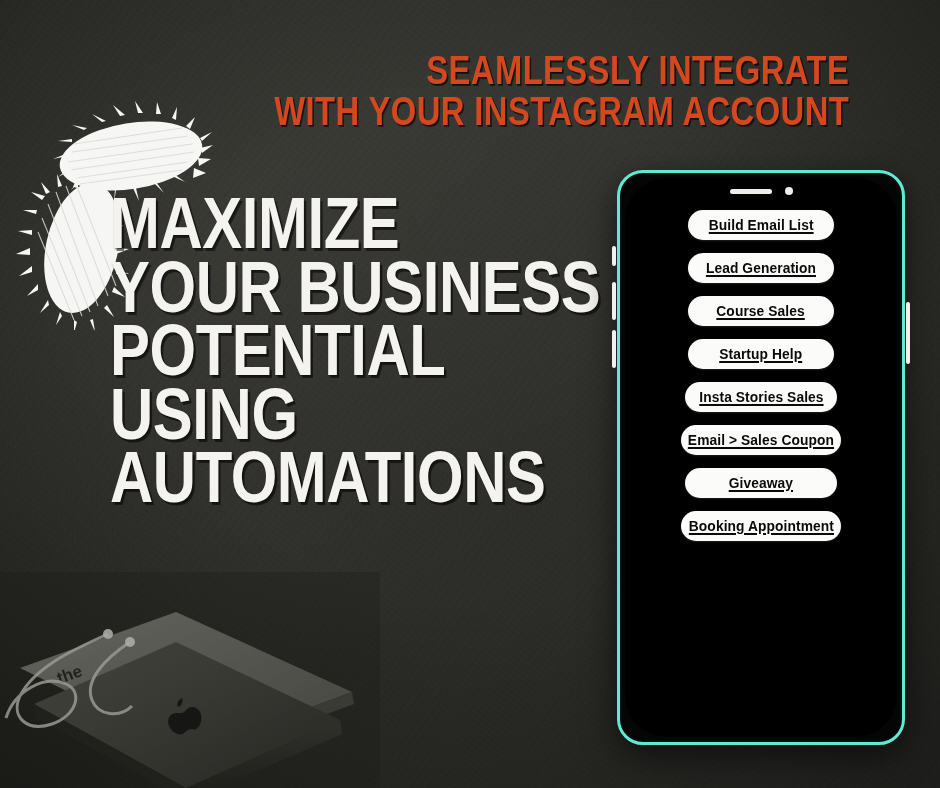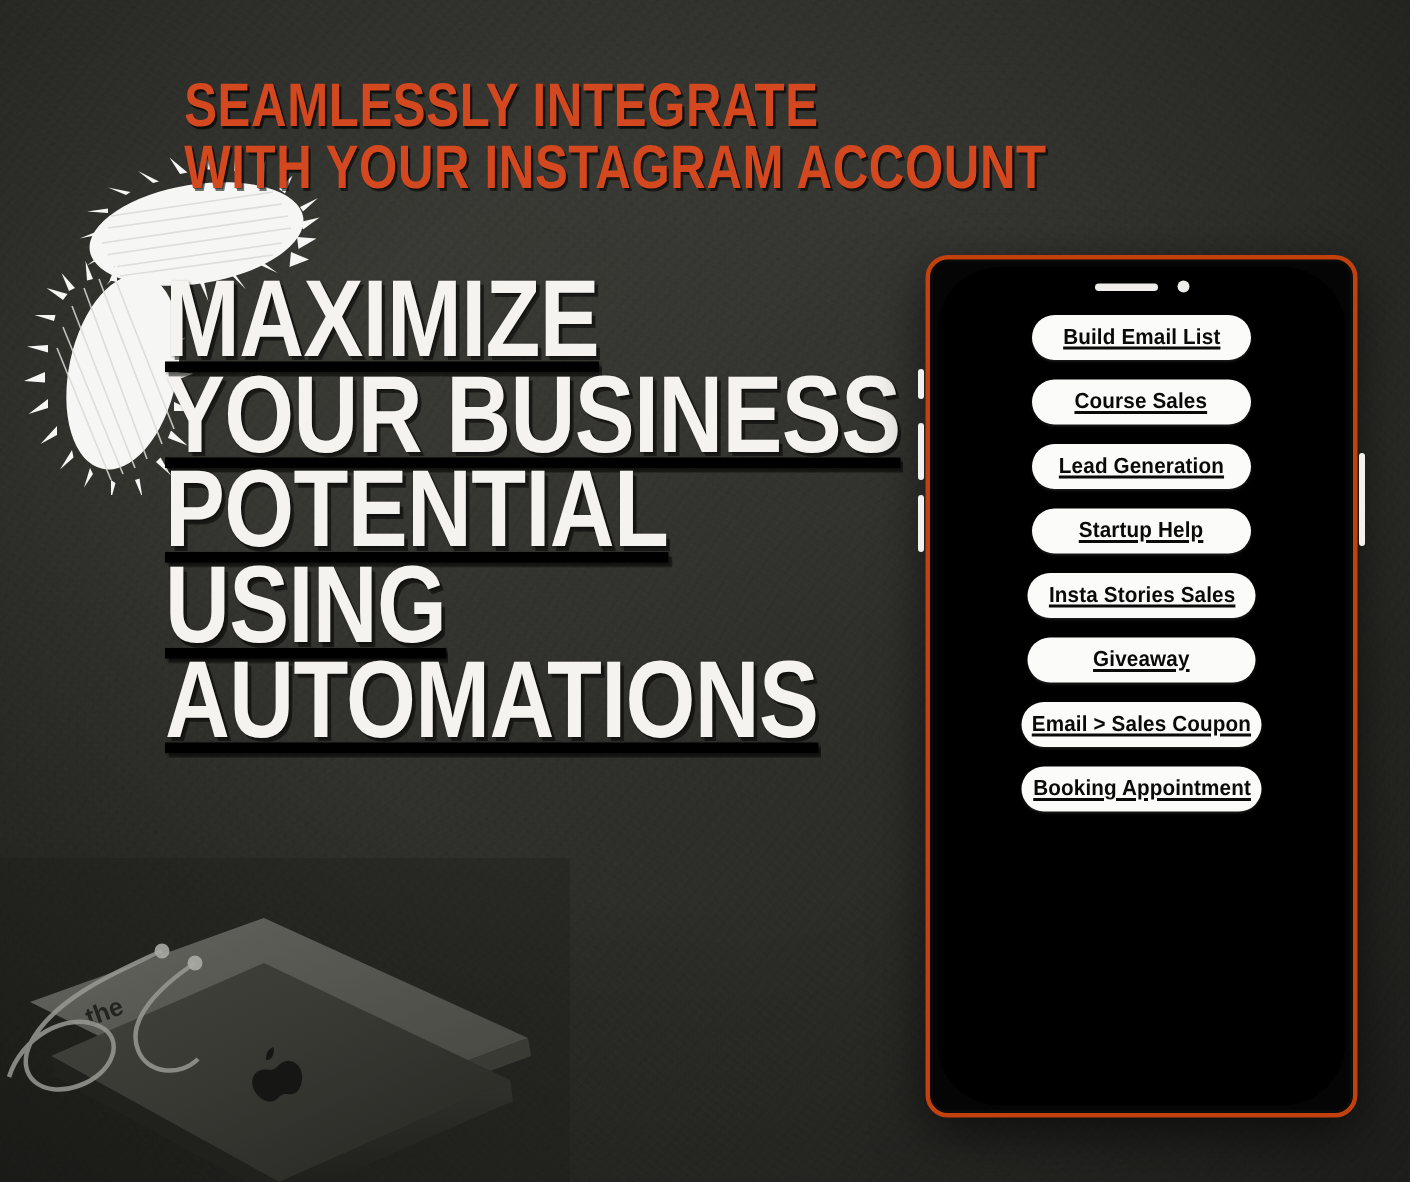--- a/index.html
+++ b/index.html
@@ -38,21 +38,21 @@
   }
   .bg-vignette {
     position:absolute; inset:0;
     background:radial-gradient(ellipse 78% 78% at 50% 45%, rgba(0,0,0,0) 40%, rgba(0,0,0,.45) 100%);
   }
 
   
   .subhead {
     position:absolute;
     left:0; right:0; top:52px;
-    text-align:left;
+    text-align:right;
     line-height:.92;
     z-index:6;
     margin-left:32px;
   }
   .subhead .sh-line {
     display:block;
     color:#d4481f;
     font-family:"Liberation Sans Narrow","Liberation Sans", sans-serif;
     font-weight:700;
     font-style:normal;
@@ -61,24 +61,23 @@
     text-shadow:2px 2px 0 rgba(0,0,0,.55), 1px 1px 0 rgba(0,0,0,.4);
     transform:scaleX(.80);
     transform-origin:center center;
     white-space:nowrap;
   }
   .sh-line.l1 { font-size:41px; }
   .sh-line.l2 { font-size:41px; margin-top:3px; }
 
   .headline {
     position:absolute;
-    left:110px; top:183px;
+    left:110px; top:193px;
     z-index:6;
     line-height:.83;
-    text-decoration:underline;
   }
   .headline .hl-line {
     display:block;
     color:#f4f3f0;
     font-family:"Liberation Sans Narrow","Liberation Sans", sans-serif;
     font-weight:700;
     text-transform:uppercase;
     letter-spacing:-0.5px;
     text-shadow:3px 3px 0 rgba(0,0,0,.5), 1px 1px 2px rgba(0,0,0,.45);
     transform:scaleX(.82);
@@ -108,23 +107,23 @@
 
   
   .phone {
     position:absolute;
     left:617px; top:170px;
     width:288px; height:575px;
     z-index:7;
   }
   .phone-frame {
     position:absolute; inset:0;
-    border-radius:15px;
+    border-radius:26px;
     background:#050505;
-    border:3px solid #c2410c;
+    border:3px solid #5eead4;
     box-shadow:0 10px 34px rgba(0,0,0,.6), inset 0 0 0 2px #0b0b0b;
     overflow:hidden;
   }
   .phone-screen {
     position:absolute;
     left:5px; right:5px; top:5px; bottom:5px;
     border-radius:42px;
     background:#000;
     overflow:hidden;
   }
@@ -347,38 +346,38 @@
         <div class="notch">
           <div class="speaker-bar"></div>
           <div class="cam-dot"></div>
         </div>
 
         <div class="link-list" id="link-list">
             <button class="link-btn w-sm">
               <span class="lbl">Build Email List</span>
             </button>
             <button class="link-btn w-sm">
+              <span class="lbl">Lead Generation</span>
+            </button>
+            <button class="link-btn w-sm">
               <span class="lbl">Course Sales</span>
-            </button>
-            <button class="link-btn w-sm">
-              <span class="lbl">Lead Generation</span>
             </button>
             <button class="link-btn w-sm">
               <span class="lbl">Startup Help</span>
             </button>
             <button class="link-btn w-md">
               <span class="lbl">Insta Stories Sales</span>
             </button>
+            <button class="link-btn w-lg">
+              <span class="lbl">Email &gt; Sales Coupon</span>
+            </button>
             <button class="link-btn w-md">
               <span class="lbl">Giveaway</span>
             </button>
             <button class="link-btn w-lg">
-              <span class="lbl">Email &gt; Sales Coupon</span>
-            </button>
-            <button class="link-btn w-lg">
               <span class="lbl">Booking Appointment</span>
             </button>
           </div>
 
       </div>
     </div>
   </div>
 
 </div>
 

